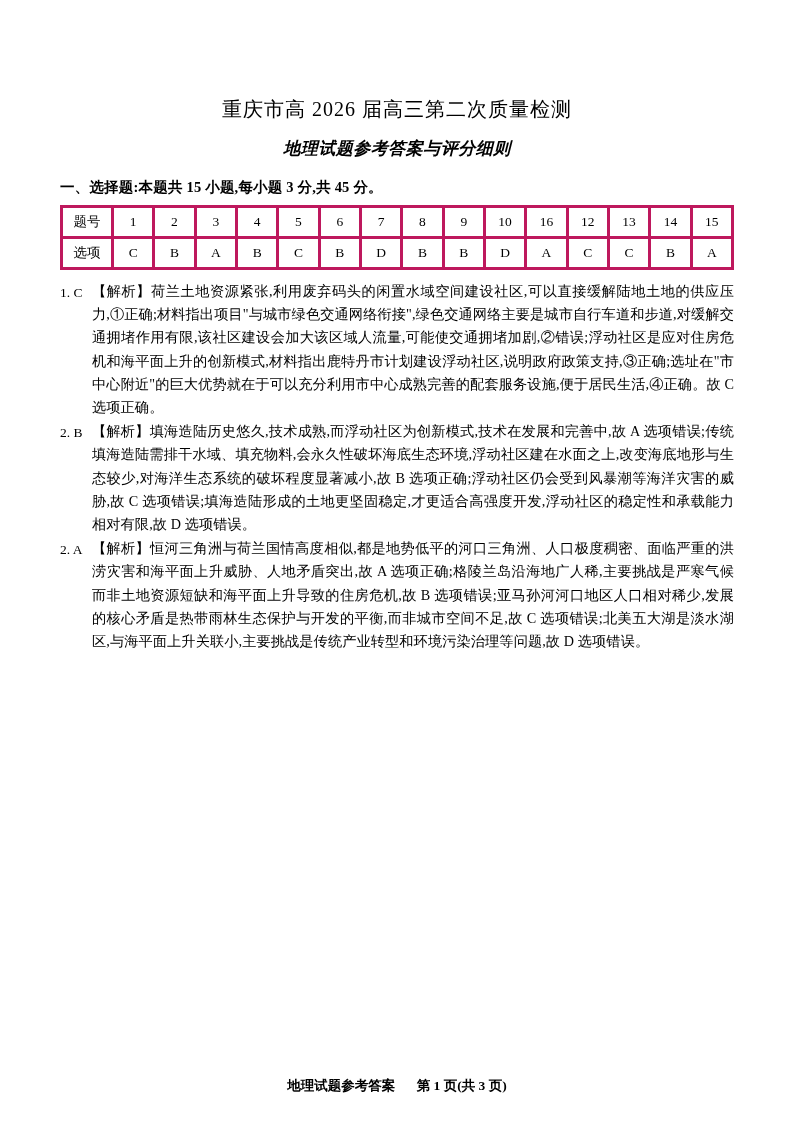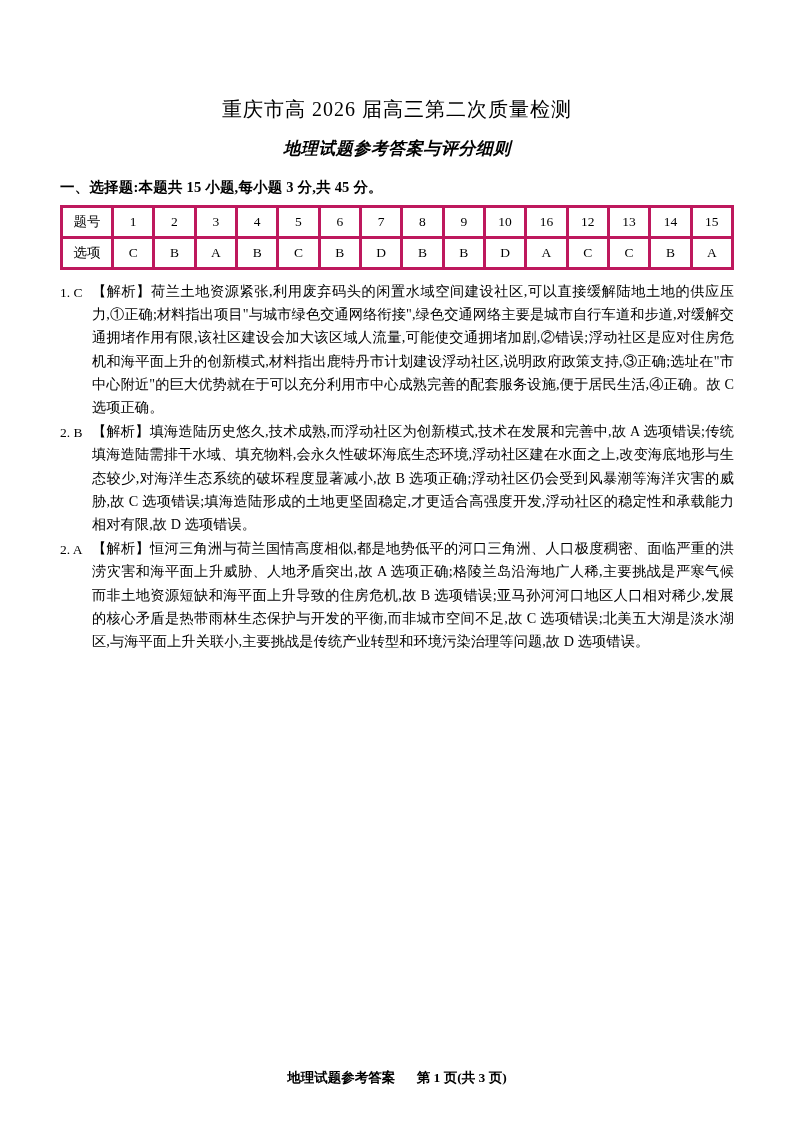--- a/index.html
+++ b/index.html
@@ -77,21 +77,21 @@
     font-size: 14.2px;
     line-height: 23.2px;
     text-align: justify;
     text-justify: inter-ideograph;
     letter-spacing: 0.1px;
   }
   .footer {
     position: absolute;
     left: 0;
     right: 0;
-    bottom: 36px;
+    bottom: 28px;
     text-align: center;
     font-size: 13.5px;
     font-weight: bold;
   }
   .footer .pg {
     font-weight: bold;
     margin-left: 18px;
   }
 </style>
 </head>

